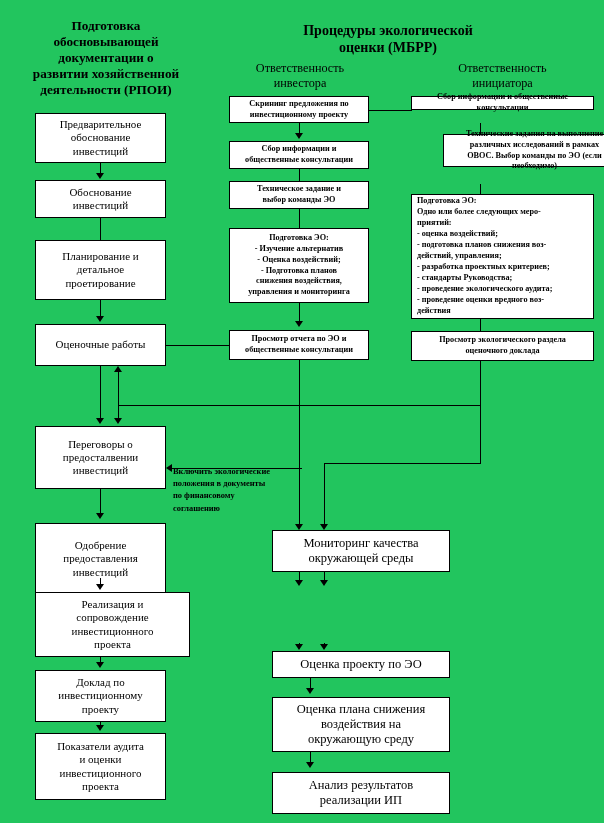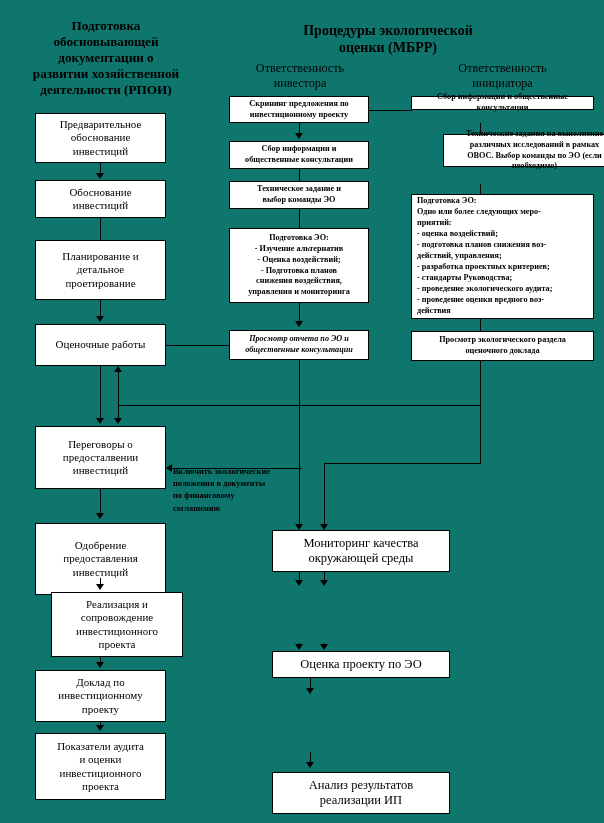--- a/index.html
+++ b/index.html
@@ -1,31 +1,31 @@
 <!DOCTYPE html>
 <html><head>
 <meta charset="utf-8">
 <style>
   html,body{margin:0;padding:0;background:#ffffff;}
   body{font-family:"Liberation Serif",serif;color:#000;}
-  #canvas{position:relative;width:604px;height:823px;overflow:hidden;background:#0f766e;}
+  #canvas{position:relative;width:604px;height:823px;overflow:hidden;background:#22c55e;}
 
   .hdr{position:absolute;text-align:center;font-weight:bold;line-height:1.22;}
   .sub{position:absolute;text-align:center;font-weight:normal;line-height:1.22;}
 
   .box{position:absolute;border:1px solid #000;box-sizing:border-box;
        display:flex;align-items:center;justify-content:center;text-align:center;
        background:#fff;line-height:1.2;padding:1px 3px;}
   .box .t{width:100%;display:block;}
 
   
   .big{font-size:11px;}
   
   .sm{font-size:8.2px;font-weight:bold;line-height:1.34;}
-  .sm-it{font-size:8.2px;font-weight:bold;font-style:italic;line-height:1.34;}
+  .sm-it{font-size:8.2px;font-weight:bold;line-height:1.34;}
   
   .smr{font-size:8.2px;font-weight:bold;line-height:1.34;}
   .smr-left{justify-content:flex-start;text-align:left;padding-left:5px;}
   .mid{font-size:12.5px;}
 
   .note{position:absolute;font-size:8.4px;font-weight:bold;line-height:1.45;text-align:left;}
 
   
   .ln{position:absolute;background:#000;}
   .vl{width:1px;}
@@ -67,21 +67,21 @@
     </div>
 
   <div class="box big" style="left:35px;top:426px;width:131px;height:63px;">
     <span class="t">Переговоры о<br>предосталвении<br>инвестиций</span>
     </div>
 
   <div class="box big" style="left:35px;top:523px;width:131px;height:72px;">
     <span class="t">Одобрение<br>предоставления<br>инвестиций</span>
     </div>
 
-  <div class="box big" style="left:51px;top:592px;width:132px;height:65px;">
+  <div class="box big" style="left:35px;top:592px;width:155px;height:65px;">
     <span class="t">Реализация и<br>сопровождение<br>инвестиционного<br>проекта</span>
     </div>
 
   <div class="box big" style="left:35px;top:670px;width:131px;height:52px;">
     <span class="t">Доклад по<br>инвестиционному<br>проекту</span>
     </div>
 
   <div class="box big" style="left:35px;top:733px;width:131px;height:67px;">
     <span class="t">Показатели аудита<br>и оценки<br>инвестиционного<br>проекта</span>
     </div>
@@ -183,20 +183,23 @@
 
   <div class="box mid" style="left:272px;top:530px;width:178px;height:42px;">
     <span class="t">Мониторинг качества<br>окружающей среды</span>
     </div>
 
 
   <div class="box mid" style="left:272px;top:651px;width:178px;height:27px;">
     <span class="t">Оценка проекту по ЭО</span>
     </div>
 
+  <div class="box mid" style="left:272px;top:697px;width:178px;height:55px;">
+    <span class="t">Оценка плана снижения<br>воздействия на<br>окружающую среду</span>
+    </div>
 
   <div class="box mid" style="left:272px;top:772px;width:178px;height:42px;">
     <span class="t">Анализ результатов<br>реализации ИП</span>
     </div>
 
   <div class="ln vl" style="left:299px;top:572px;height:10px;"></div>
   <div class="ar ar-d" style="left:295px;top:580px;"></div>
   <div class="ln vl" style="left:324px;top:572px;height:10px;"></div>
   <div class="ar ar-d" style="left:320px;top:580px;"></div>
 

